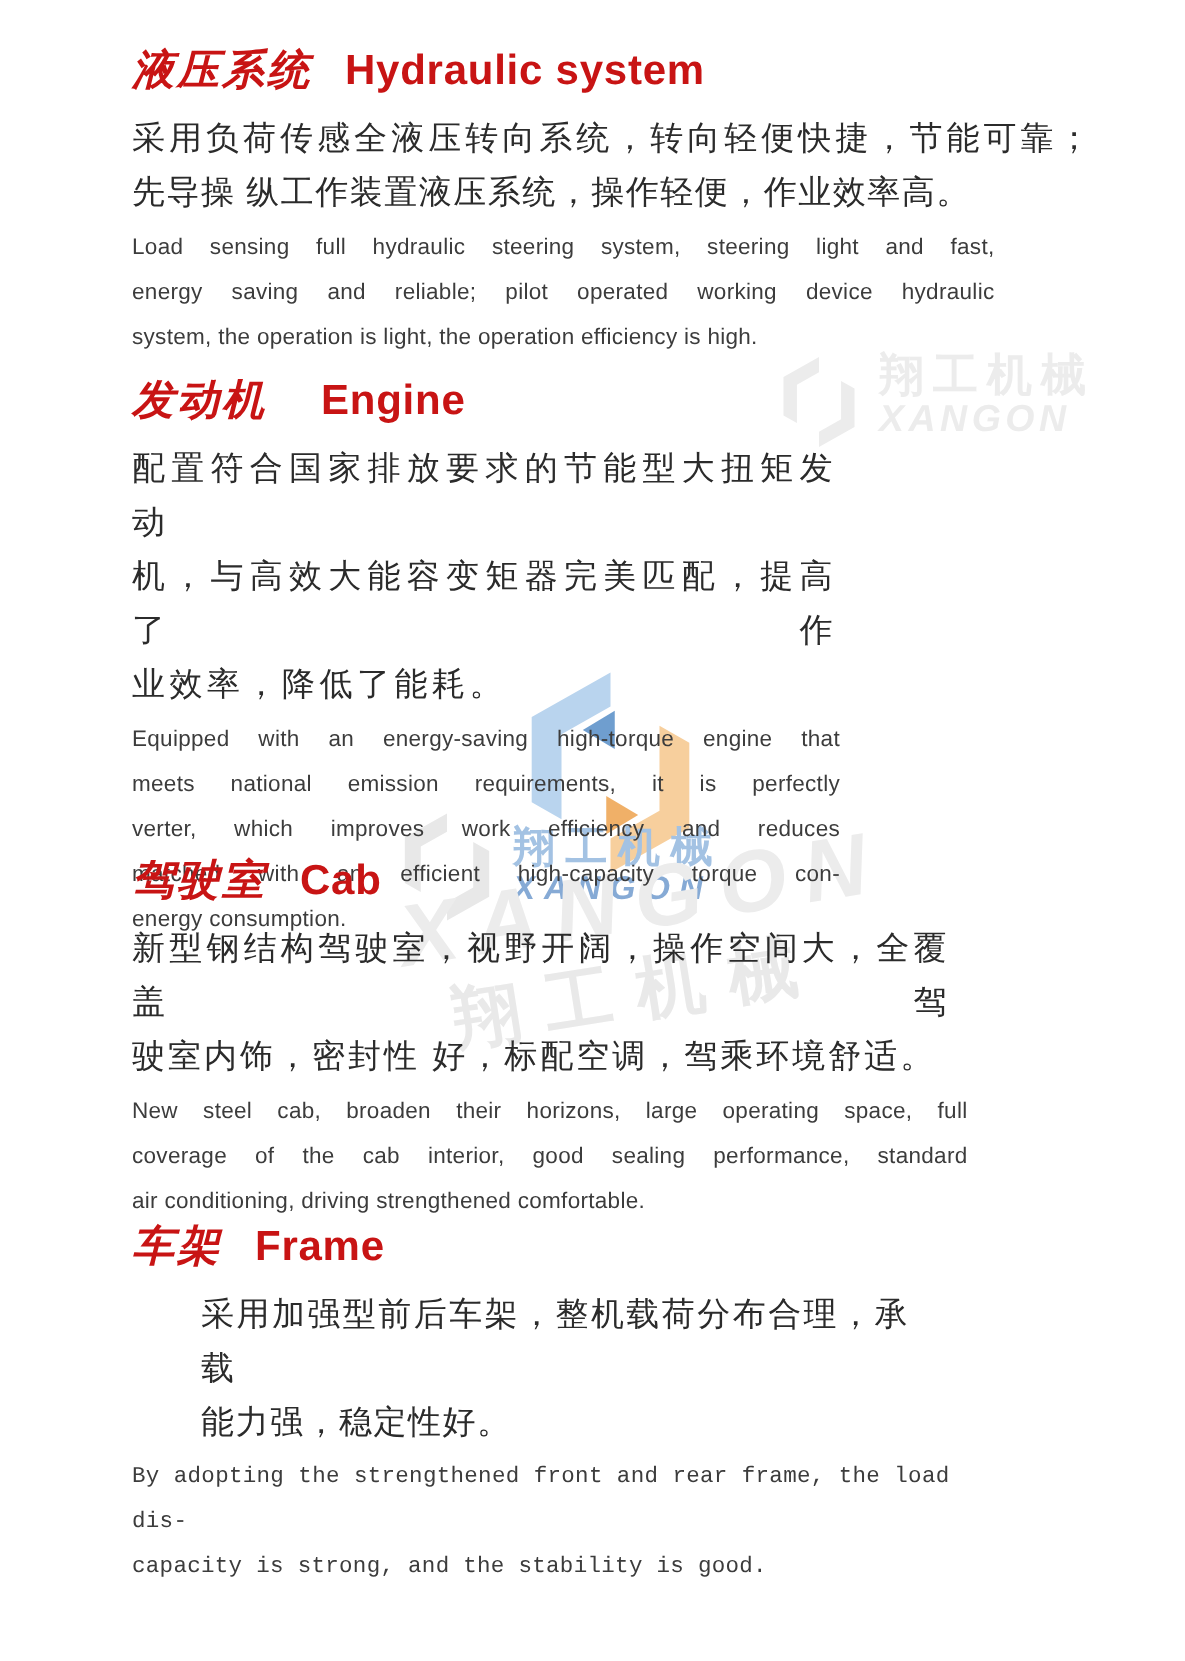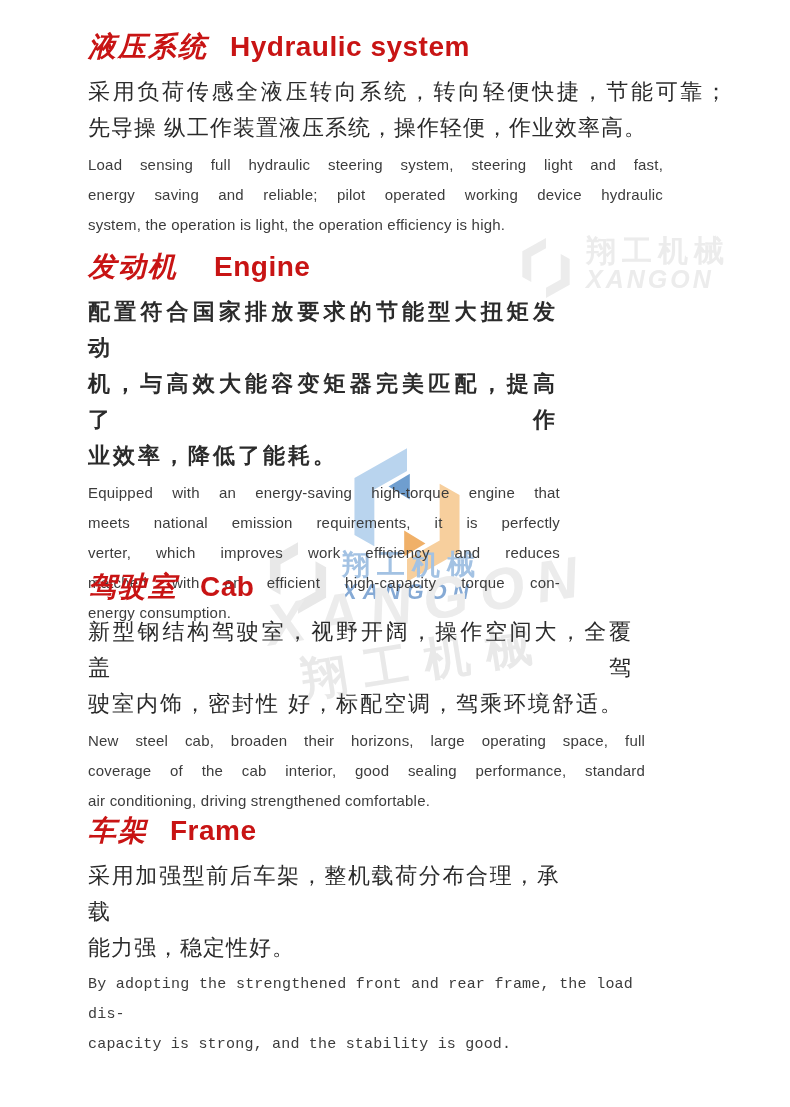--- a/index.html
+++ b/index.html
@@ -29,25 +29,25 @@
   h2.sec-title{margin:0;font-size:28px;line-height:34px;font-weight:bold;color:#c81414;}
   .t-cn{letter-spacing:2px;font-style:italic;}
   .t-en{margin-left:22px;letter-spacing:0.5px;}
   .sec-engine .t-en{margin-left:36px;}
   .para-cn{margin-top:10px;font-size:22px;line-height:36px;color:#2b2b2b;letter-spacing:1px;}
   .para-en{margin-top:4px;font-size:15px;line-height:30px;color:#3c3c3c;letter-spacing:0.2px;}
   .para-cn .line:not(:last-child),
   .para-en .line:not(:last-child){text-align:justify;text-align-last:justify;}
   .sec-hydraulic .para-cn{width:640px;}
   .sec-hydraulic .para-en{width:575px;}
-  .sec-engine .para-cn{width:470px;letter-spacing:3px;font-weight:bold;}
+  .sec-engine .para-cn{width:470px;letter-spacing:3px;}
   .sec-engine .para-en{width:472px;}
   .sec-cab .para-cn{width:545px;letter-spacing:2px;}
   .sec-cab .para-en{width:557px;}
-  .sec-frame .para-cn{width:472px;}
+  .sec-frame .para-cn{width:472px;margin-left:46px;}
   .sec-frame .para-en{width:545px;font-family:Liberation Mono, monospace;}
   .logo{display:block;}
 </style>
 </head>
 <body>
 
 <svg width="0" height="0" style="position:absolute" aria-hidden="true">
   <defs>
     <polygon id="wing" points="50,3 13,24 13,64 27,72 27,32 50,19"></polygon>
     <polygon id="chev" points="52,21 37,30 52,39"></polygon>

